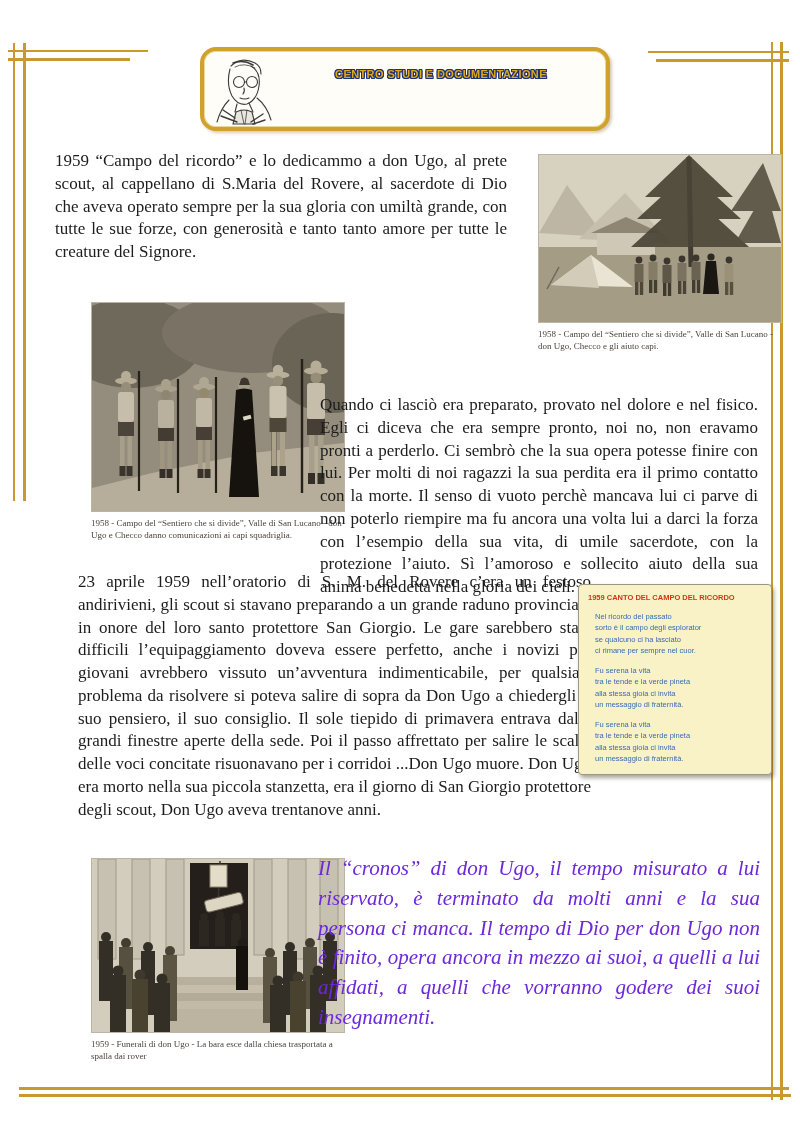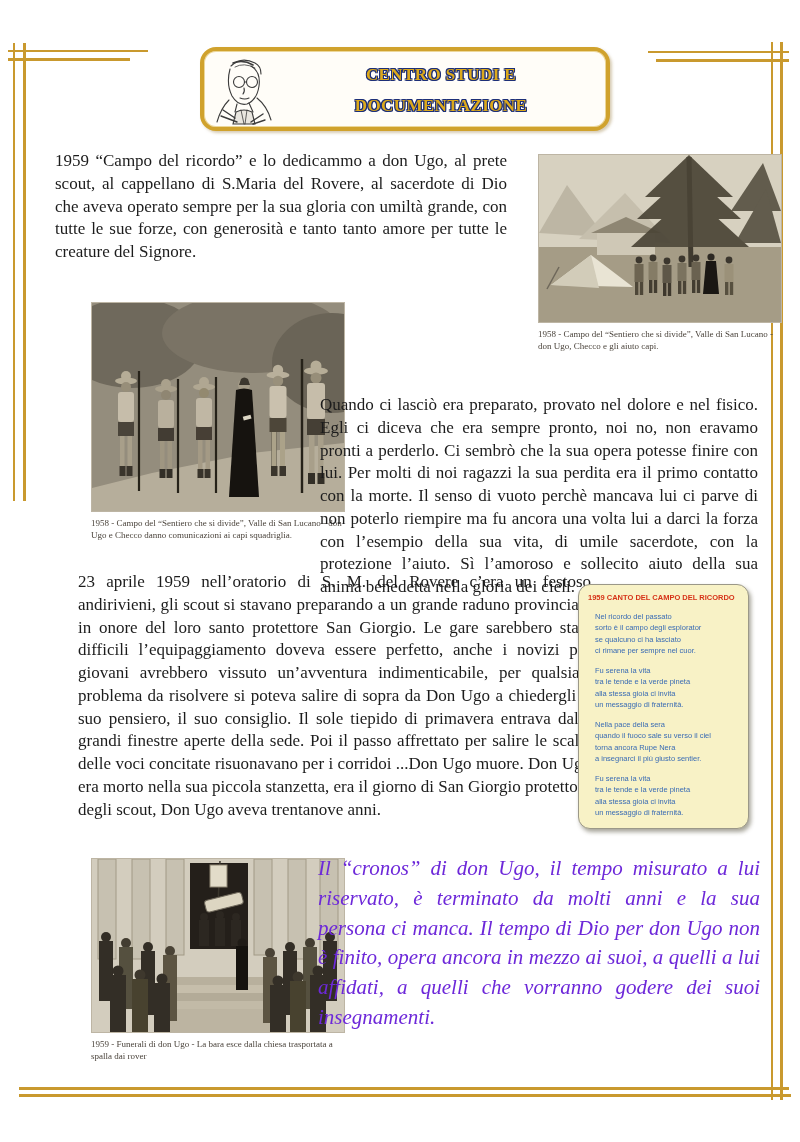--- a/index.html
+++ b/index.html
@@ -18,21 +18,21 @@
   .fl-right-b{left:780px;top:42px;width:3px;height:1058px;}
   .fl-bot-a  {left:19px;top:1087px;width:770px;height:3px;}
   .fl-bot-b  {left:19px;top:1094px;width:772px;height:3px;}
 
   
   .header-box{position:absolute;left:200px;top:47px;width:402px;height:76px;
       border:4px solid #d0a22d;border-radius:16px;background:#fffdf8;
       box-shadow:2px 2px 3px rgba(140,110,40,.35), inset 0 0 0 1px #ecd79a;}
   .portrait{position:absolute;left:7px;top:3px;width:64px;height:72px;}
   .hdr-text{position:absolute;left:76px;top:8px;right:4px;text-align:center;}
-  .hdr-line{font-family:Liberation Serif, serif;font-weight:bold;font-size:17px;
+  .hdr-line{font-family:Liberation Sans, sans-serif;font-weight:bold;font-size:11px;
       line-height:31px;letter-spacing:.4px;color:var(--headerGold,#dca91c);
       text-shadow:-1px -1px 0 var(--navy,#1d2f77), 1px -1px 0 var(--navy,#1d2f77),
                   -1px 1px 0 var(--navy,#1d2f77), 1px 1px 0 var(--navy,#1d2f77),
                   0 -1px 0 var(--navy,#1d2f77), 0 1px 0 var(--navy,#1d2f77),
                   -1px 0 0 var(--navy,#1d2f77), 1px 0 0 var(--navy,#1d2f77);}
 
   
   .body-text{position:absolute;margin:0;font-size:17px;line-height:1.34;
       text-align:justify;color:var(--ink,#1c1c1c);}
   .p1{left:55px;top:150px;width:452px;}
@@ -45,23 +45,23 @@
   
   figure.photo{position:absolute;margin:0;padding-left:36px;}
   .photo1{left:502px;top:154px;width:244px;}
   .photo2{left:55px;top:302px;width:254px;}
   .photo3{left:55px;top:858px;width:254px;}
   .photo-img{display:block;border:1px solid #bdb5a4;background:#cfc9ba;}
   .caption{font-family:"Liberation Serif",serif;font-size:9px;line-height:1.35;
       color:var(--caption,#4b443c);margin-top:5px;}
 
   
-  .song-box{position:absolute;left:578px;top:584px;width:171px;box-sizing:border-box;
+  .song-box{position:absolute;left:578px;top:584px;width:194px;box-sizing:border-box;
       padding:8px 6px 10px 9px;background:var(--songBg,#f8f2c6);
-      border:1px solid #9b9888;border-radius:12px;
+      border:1px solid #9b9888;border-radius:4px;
       box-shadow:2px 3px 4px rgba(60,55,30,.45);}
   .song-title{font-family:"Liberation Sans",sans-serif;font-weight:bold;
       font-size:7.5px;color:var(--songTitleRed,#d63318);white-space:nowrap;}
   .stanza{font-family:"Liberation Sans",sans-serif;font-size:7.5px;line-height:1.5;
       color:var(--songBlue,#3a6cb4);margin:9px 0 0 7px;white-space:pre-line;}
 </style>
 </head>
 <body>
 
 <div class="page">
@@ -257,24 +257,20 @@
   <aside class="song-box">
     <div class="song-title">1959 CANTO DEL CAMPO DEL RICORDO</div>
     <div class="stanza">Nel ricordo del passato
 sorto è il campo degli esplorator
 se qualcuno ci ha lasciato
 ci rimane per sempre nel cuor.</div>
     <div class="stanza">Fu serena la vita
 tra le tende e la verde pineta
 alla stessa gioia ci invita
 un messaggio di fraternità.</div>
-    <div class="stanza">Nella pace della sera
-quando il fuoco sale su verso il ciel
-torna ancora Rupe Nera
-a insegnarci il più giusto sentier.</div>
     <div class="stanza">Fu serena la vita
 tra le tende e la verde pineta
 alla stessa gioia ci invita
 un messaggio di fraternità.</div>
   </aside>
 
   <figure class="photo photo3">
     <svg class="photo-img" width="252" height="173" viewBox="0 0 252 173" preserveAspectRatio="none">
       <rect width="252" height="173" fill="#d3cdbe"></rect>
       <g fill="#c7c1b1" stroke="#a29a86" stroke-width="1">

